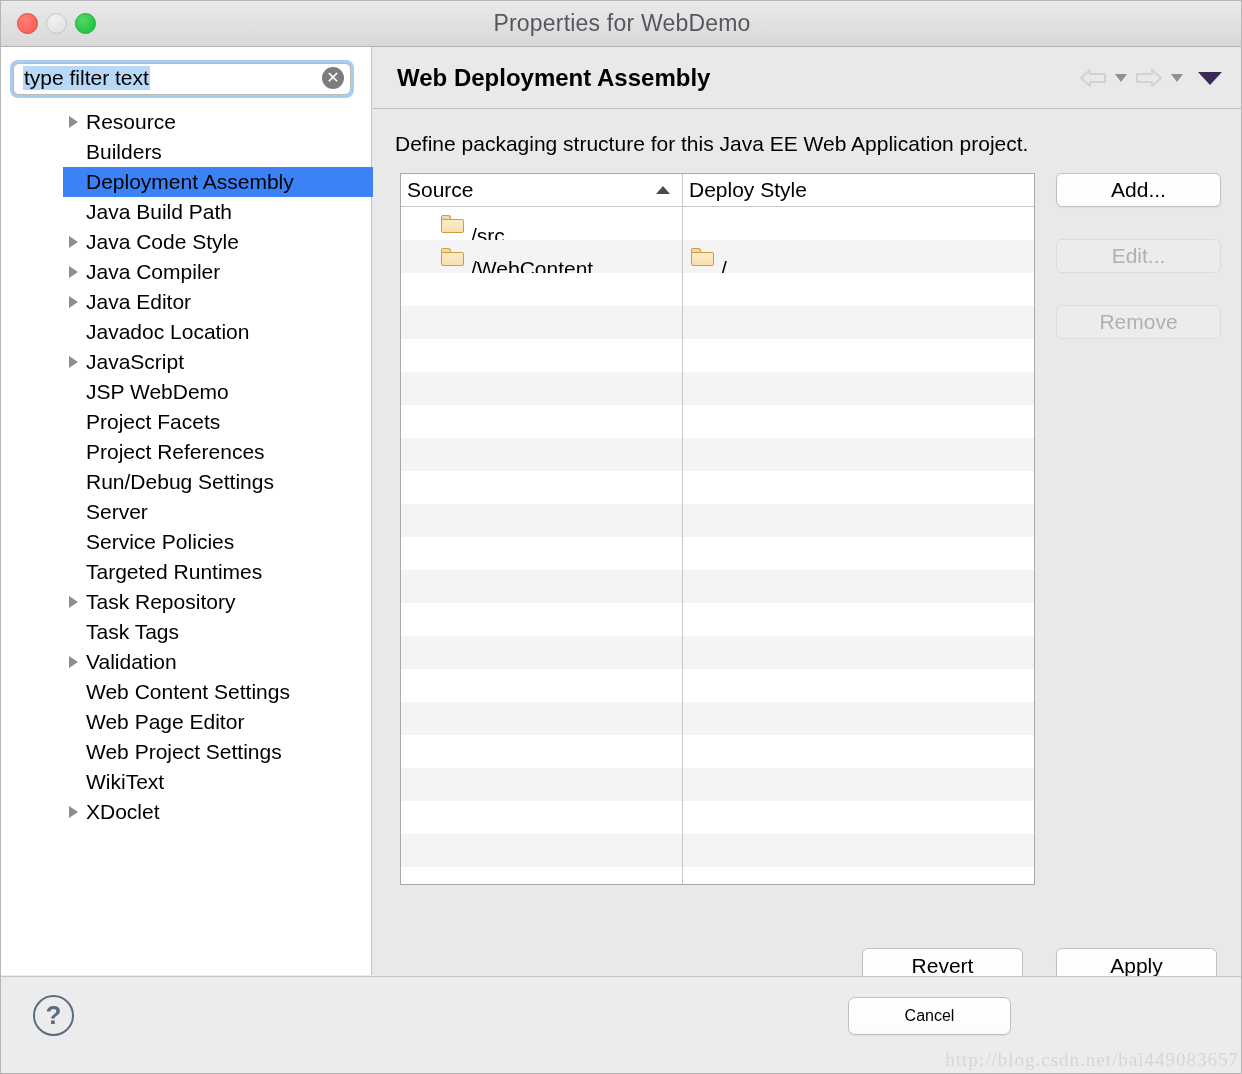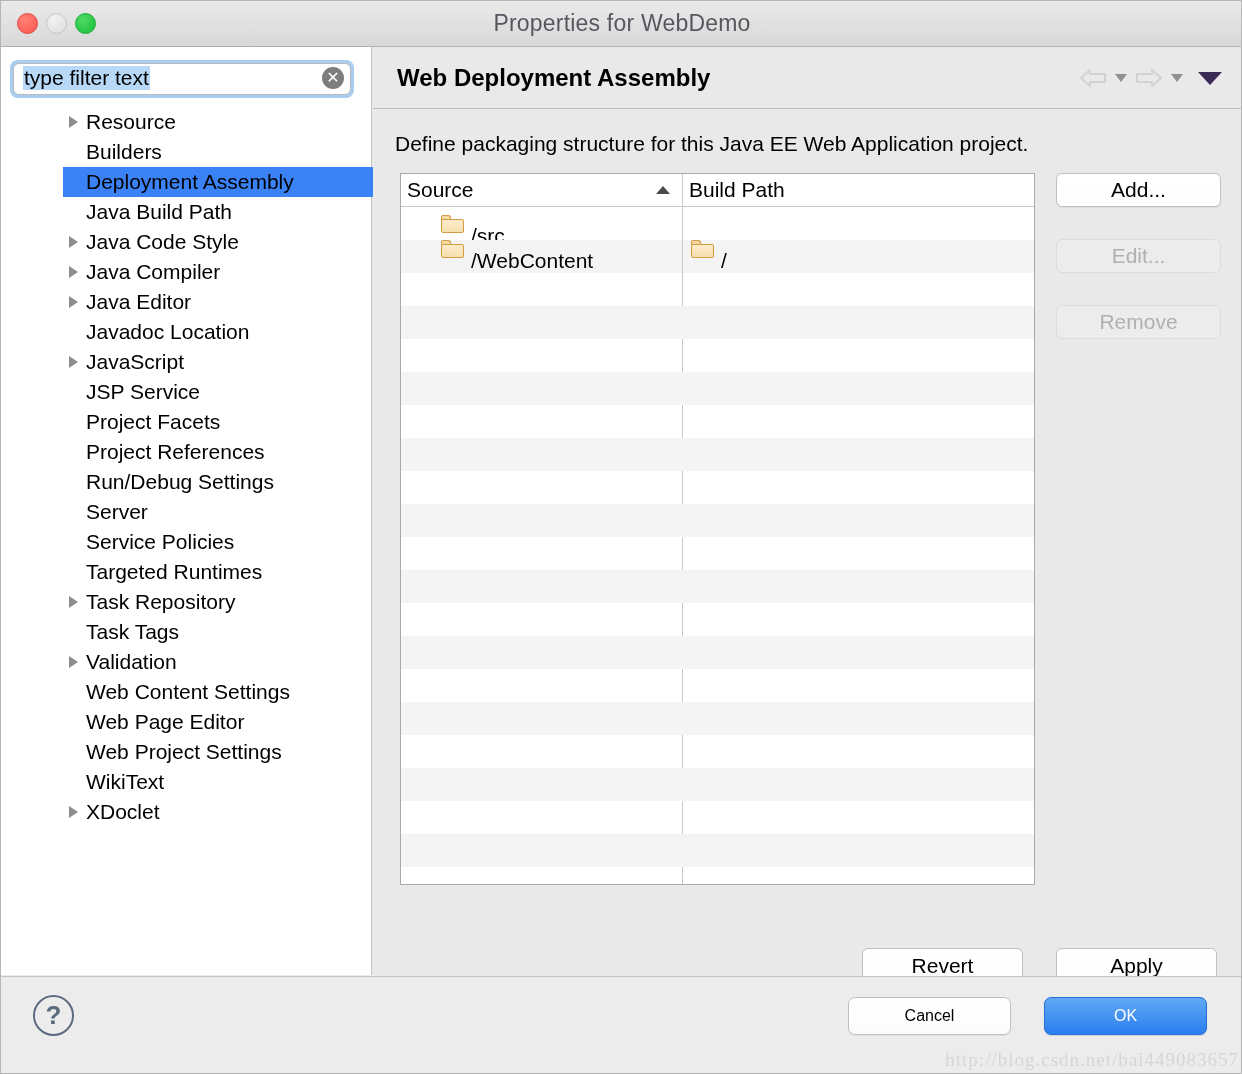--- a/index.html
+++ b/index.html
@@ -262,21 +262,21 @@
     border-left: 7px solid transparent;
     border-right: 7px solid transparent;
     border-bottom: 8px solid #4a4a4a;
   }
   .trow {
     display: flex;
     height: 33px;
     box-sizing: border-box;
   }
   .trow.odd  { background: #ffffff; }
-  .trow.even { background: #f4f4f4; align-items: flex-end; }
+  .trow.even { background: #f4f4f4; }
   .td {
     display: flex;
     align-items: center;
     box-sizing: border-box;
     font-size: 21px;
     color: #000000;
     overflow: hidden;
     white-space: nowrap;
   }
   .td.src { width: 282px; border-right: 1px solid #c8c8c8; padding-left: 40px; }
@@ -470,21 +470,21 @@
         <div class="tree-item">
           <span class="tw"></span>
           <span class="tree-label">Javadoc Location</span>
         </div>
         <div class="tree-item">
           <span class="tw has-arrow"></span>
           <span class="tree-label">JavaScript</span>
         </div>
         <div class="tree-item">
           <span class="tw"></span>
-          <span class="tree-label">JSP Service</span>
+          <span class="tree-label">JSP WebDemo</span>
         </div>
         <div class="tree-item">
           <span class="tw"></span>
           <span class="tree-label">Project Facets</span>
         </div>
         <div class="tree-item">
           <span class="tw"></span>
           <span class="tree-label">Project References</span>
         </div>
         <div class="tree-item">
@@ -562,21 +562,21 @@
     <div class="pane-body">
       <div class="pane-desc">Define packaging structure for this Java EE Web Application project.</div>
 
       <div class="table">
         <div class="thead">
           <div class="th src">
             <span>Source</span>
             <span class="sort-caret"></span>
           </div>
           <div class="th dep">
-            <span>Build Path</span>
+            <span>Deploy Style</span>
           </div>
         </div>
         <div class="tbody">
             <div class="trow odd">
               <div class="td src">
                 <span class="folder"></span>
                 <span class="cell-text">/src</span>
               </div>
             </div>
             <div class="trow even">
@@ -677,17 +677,16 @@
       <div class="bottom-buttons">
         <div class="btn wide enabled btn-revert">Revert</div>
         <div class="btn wide enabled btn-apply">Apply</div>
       </div>
     </div>
   </div>
 
   <div class="footer">
     <div class="help-btn">?</div>
     <div class="footer-btn btn-cancel">Cancel</div>
-    <div class="footer-btn btn-ok">OK</div>
     <div class="watermark">http://blog.csdn.net/bai449083657</div>
   </div>
 
 </div>
 
 </body></html>

